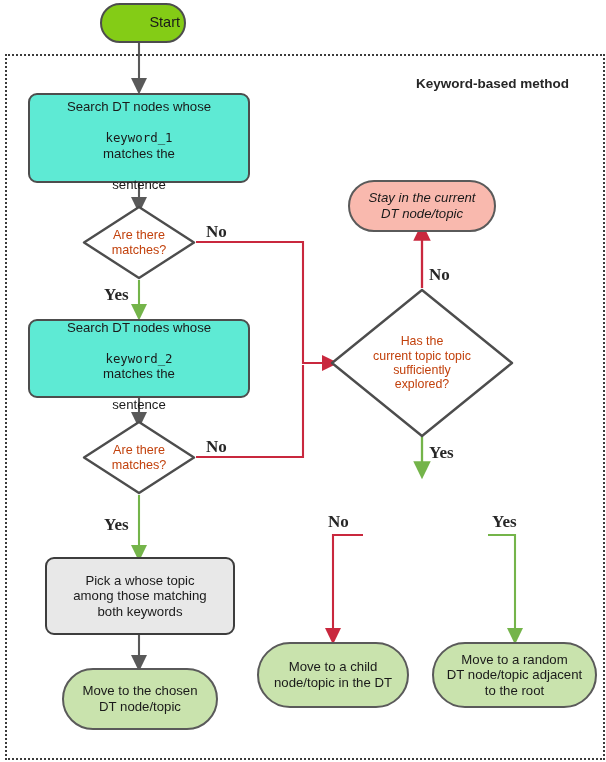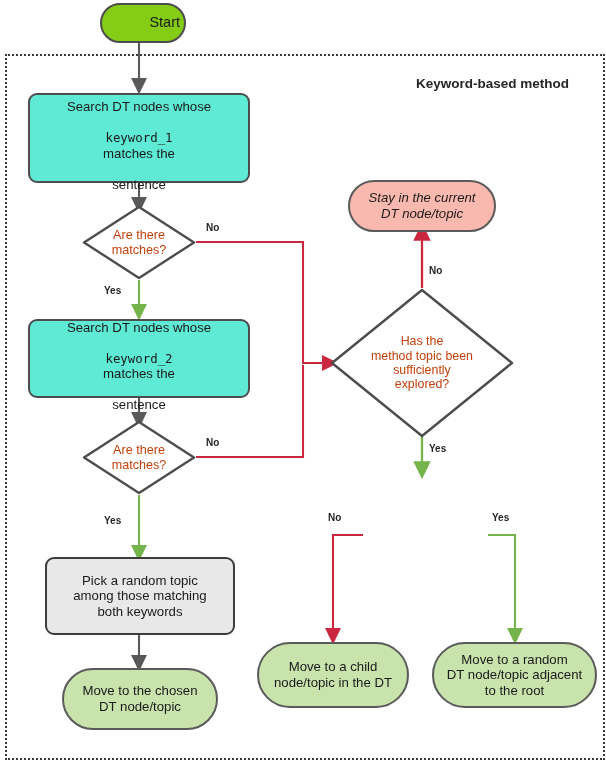--- a/index.html
+++ b/index.html
@@ -87,24 +87,25 @@
     justify-content: center;
     text-align: center;
     color: #c2410c;
     line-height: 1.16;
     white-space: pre-line;
     z-index: 2;
   }
   .edge-label {
     position: absolute;
     font-weight: bold;
-    font-size: 10px;
+    font-size: 17px;
     color: #262626;
     z-index: 4;
     white-space: nowrap;
+    font-family: Liberation Serif, serif;
   }
   .group-frame {
     position: absolute;
     border: 2.4px dotted #3b3b3b;
     background: transparent;
     z-index: 1;
   }
   .group-title {
     position: absolute;
     font-weight: bold;
@@ -201,41 +202,41 @@
     <svg width="114" height="75" viewBox="0 0 114 75">
       <polygon points="57,2 112,37.5 57,73 2,37.5" fill="#ffffff" stroke="#4d4d4d" stroke-width="2.4" stroke-linejoin="round"></polygon>
     </svg>
     <div class="diamond-label" style="font-size:12.6px;">Are there
 matches?</div>
   </div>
   <div class="edge-label" style="left:206px; top:437px;">No</div>
   <div class="edge-label" style="left:104px; top:515px;">Yes</div>
 
   <div class="node process-grey" style="left:45px; top:557px; width:190px; height:78px; font-size:13.2px;">
-    <span class="txt">Pick a random topic
+    <span class="txt">Pick a whose topic
 among those matching
 both keywords</span>
   </div>
 
   <div class="node term-green" style="left:62px; top:668px; width:156px; height:62px; font-size:13.2px;">
     <span class="txt">Move to the chosen
 DT node/topic</span>
   </div>
 
   <div class="node term-pink" style="left:348px; top:180px; width:148px; height:52px; font-size:13.2px;">
     <span class="txt">Stay in the current
 DT node/topic</span>
   </div>
 
   <div class="diamond-wrap" style="left:330px; top:288px; width:184px; height:150px;">
     <svg width="184" height="150" viewBox="0 0 184 150">
       <polygon points="92,2 182,75 92,148 2,75" fill="#ffffff" stroke="#4d4d4d" stroke-width="2.4" stroke-linejoin="round"></polygon>
     </svg>
     <div class="diamond-label" style="font-size:12.4px;">Has the
-method topic been
+current topic topic
 sufficiently
 explored?</div>
   </div>
   <div class="edge-label" style="left:429px; top:265px;">No</div>
   <div class="edge-label" style="left:429px; top:443px;">Yes</div>
 
   <div class="edge-label" style="left:328px; top:512px;">No</div>
   <div class="edge-label" style="left:492px; top:512px;">Yes</div>
 
   <div class="node term-green" style="left:432px; top:642px; width:165px; height:66px; font-size:13.2px;">

